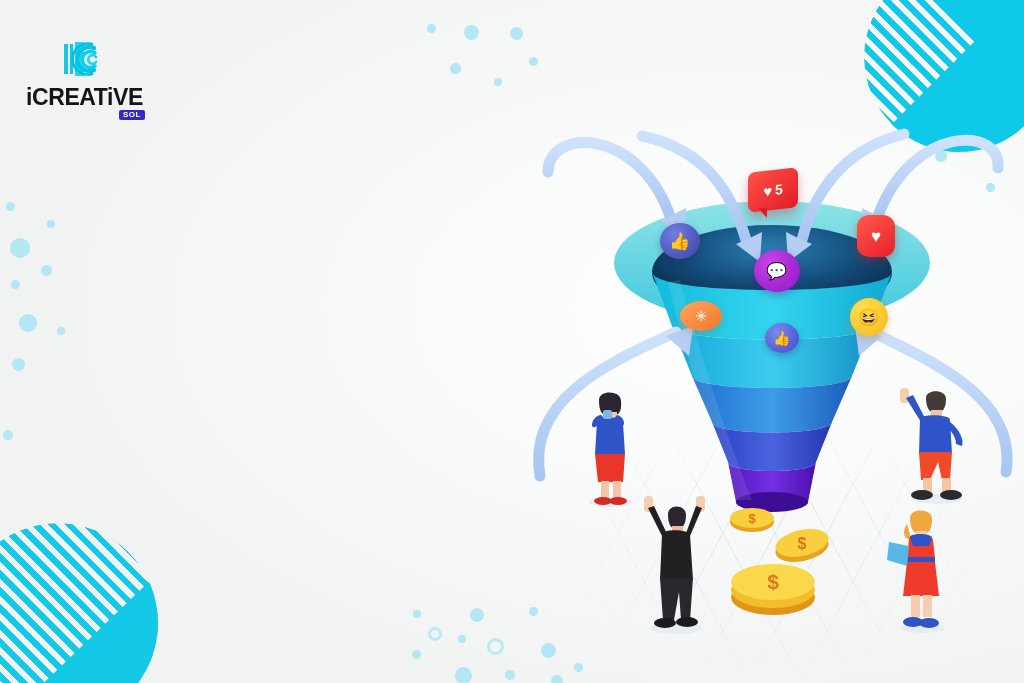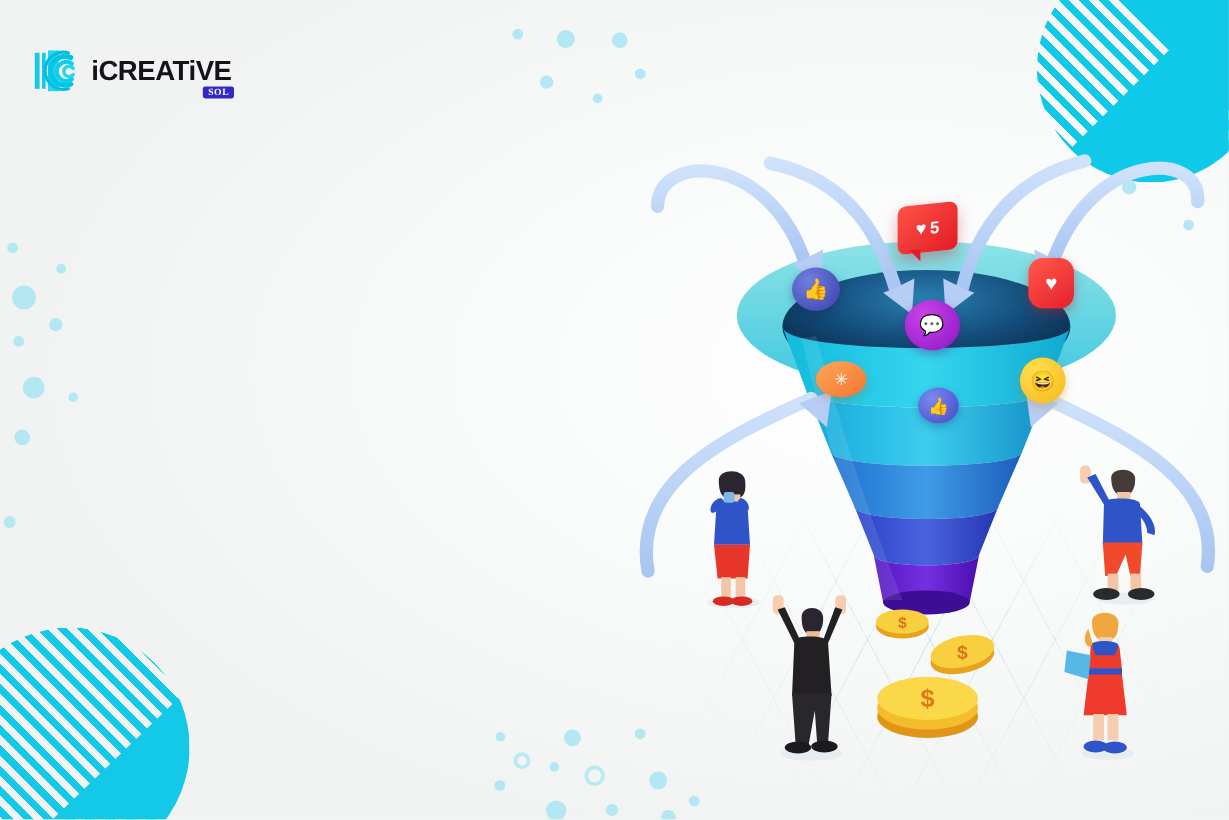--- a/index.html
+++ b/index.html
@@ -60,33 +60,33 @@
     clip-path:polygon(100% 25%, 100% 100%, 22% 100%);
   }
 
   
   .dot { position:absolute; border-radius:50%; background:#b2e7f3; pointer-events:none; }
   .dot.ring { background:transparent; border:3px solid #b9e9f4; }
 
   
   #logo {
     position:absolute; left:26px; top:36px;
-    display:flex; align-items:center; gap:4px;
+    display:flex; align-items:center; gap:4px;flex-direction:column;
   }
   .logo-mark { position:relative; width:46px; height:46px; }
   .logo-word {
     font-family:"Liberation Sans", sans-serif;
     font-weight:bold; font-size:23px; letter-spacing:-0.4px;
     color:#15131a; line-height:1; position:relative;
   }
   .logo-badge {
     position:absolute; right:-2px; bottom:-11px;
     background:#3528c8; color:#ffffff;
     font-size:8px; font-weight:bold; letter-spacing:0.5px;
-    padding:1px 4px 1px 4px; border-radius:2px;font-family:Liberation Serif, serif;
+    padding:1px 4px 1px 4px; border-radius:2px;
   }
 
   
   #stat-block { position:absolute; left:0; top:160px; width:470px; text-align:center; }
   #big-number {
     font-family:"Liberation Sans", sans-serif;
     font-weight:bold;
     font-size:173px;
     line-height:0.86;
     color:#2ec3e8;

